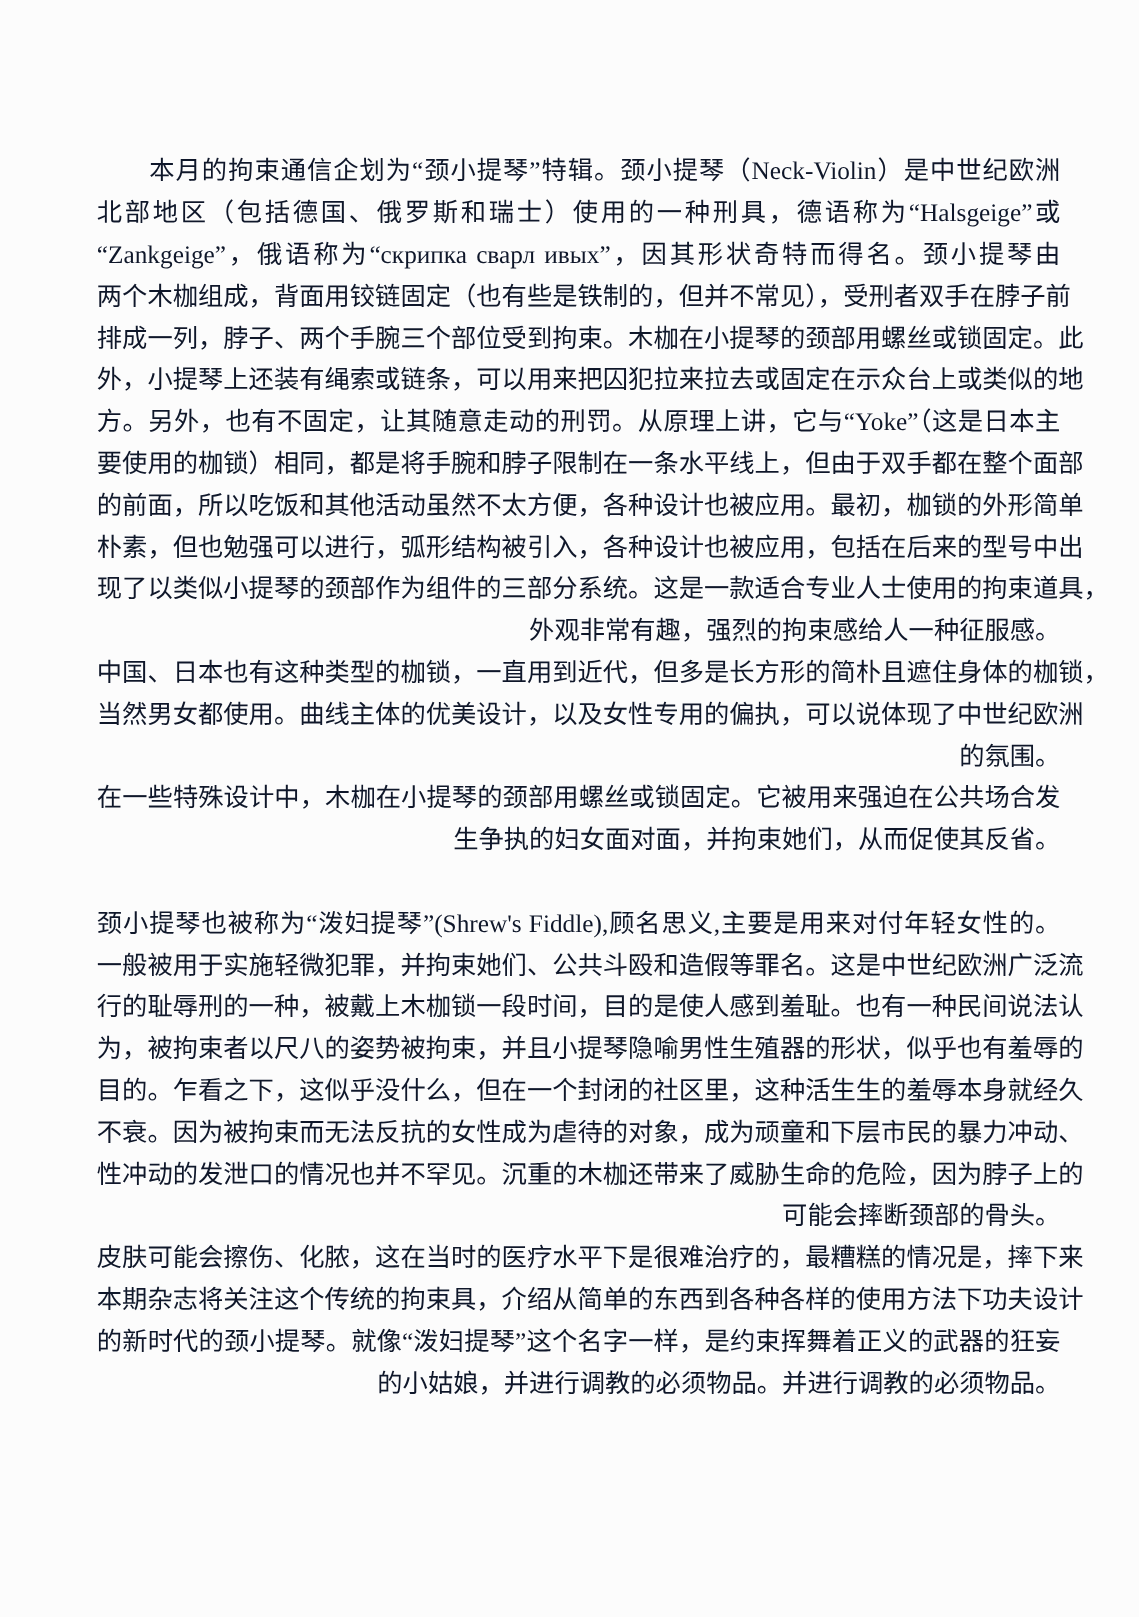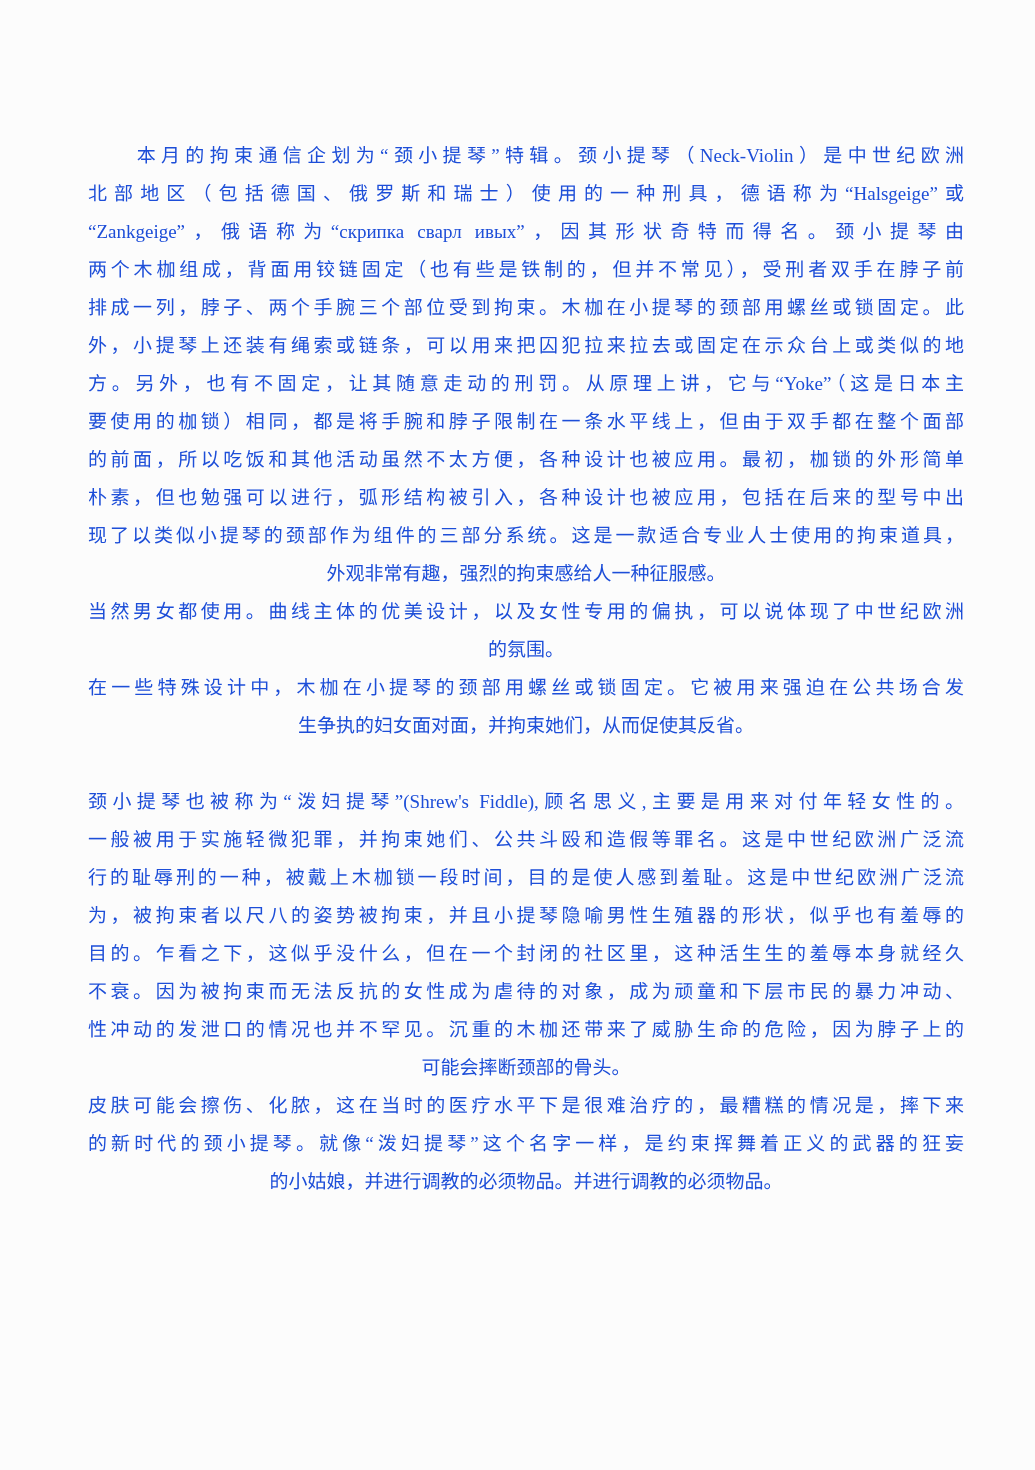--- a/index.html
+++ b/index.html
@@ -16,29 +16,29 @@
     position: relative;
     width: 1035px;
     height: 1470px;
     background: #fcfcfc;
   }
   .text-block {
     position: absolute;
     left: 88px;
     top: 137px;
     width: 876px;
-    color: #1d4ed8;
+    color: #0f172a;
     font-family: "Liberation Serif", "DejaVu Serif", serif;
-    font-size: 19px;
+    font-size: 23px;
   }
   .line {
     min-height: 38px;
     line-height: 38px;
     white-space: nowrap;
-    text-align: center;
+    text-align: right;
   }
   
   .line.fill {
     text-align: justify;
     text-align-last: justify;
     text-justify: inter-character;
   }
   .line.blank {
     height: 38px;
   }
@@ -53,30 +53,32 @@
       <div class="line fill">“Zankgeige”，俄语称为“скрипка сварл ивых”，因其形状奇特而得名。颈小提琴由</div>
       <div class="line fill">两个木枷组成，背面用铰链固定（也有些是铁制的，但并不常见），受刑者双手在脖子前</div>
       <div class="line fill">排成一列，脖子、两个手腕三个部位受到拘束。木枷在小提琴的颈部用螺丝或锁固定。此</div>
       <div class="line fill">外，小提琴上还装有绳索或链条，可以用来把囚犯拉来拉去或固定在示众台上或类似的地</div>
       <div class="line fill">方。另外，也有不固定，让其随意走动的刑罚。从原理上讲，它与“Yoke”（这是日本主</div>
       <div class="line fill">要使用的枷锁）相同，都是将手腕和脖子限制在一条水平线上，但由于双手都在整个面部</div>
       <div class="line fill">的前面，所以吃饭和其他活动虽然不太方便，各种设计也被应用。最初，枷锁的外形简单</div>
       <div class="line fill">朴素，但也勉强可以进行，弧形结构被引入，各种设计也被应用，包括在后来的型号中出</div>
       <div class="line fill">现了以类似小提琴的颈部作为组件的三部分系统。这是一款适合专业人士使用的拘束道具，</div>
       <div class="line">外观非常有趣，强烈的拘束感给人一种征服感。</div>
+      <div class="line fill">中国、日本也有这种类型的枷锁，一直用到近代，但多是长方形的简朴且遮住身体的枷锁，</div>
       <div class="line fill">当然男女都使用。曲线主体的优美设计，以及女性专用的偏执，可以说体现了中世纪欧洲</div>
       <div class="line">的氛围。</div>
       <div class="line fill">在一些特殊设计中，木枷在小提琴的颈部用螺丝或锁固定。它被用来强迫在公共场合发</div>
       <div class="line">生争执的妇女面对面，并拘束她们，从而促使其反省。</div>
       <div class="line blank"></div>
       <div class="line fill">颈小提琴也被称为“泼妇提琴”(Shrew's Fiddle),顾名思义,主要是用来对付年轻女性的。</div>
       <div class="line fill">一般被用于实施轻微犯罪，并拘束她们、公共斗殴和造假等罪名。这是中世纪欧洲广泛流</div>
-      <div class="line fill">行的耻辱刑的一种，被戴上木枷锁一段时间，目的是使人感到羞耻。这是中世纪欧洲广泛流</div>
+      <div class="line fill">行的耻辱刑的一种，被戴上木枷锁一段时间，目的是使人感到羞耻。也有一种民间说法认</div>
       <div class="line fill">为，被拘束者以尺八的姿势被拘束，并且小提琴隐喻男性生殖器的形状，似乎也有羞辱的</div>
       <div class="line fill">目的。乍看之下，这似乎没什么，但在一个封闭的社区里，这种活生生的羞辱本身就经久</div>
       <div class="line fill">不衰。因为被拘束而无法反抗的女性成为虐待的对象，成为顽童和下层市民的暴力冲动、</div>
       <div class="line fill">性冲动的发泄口的情况也并不罕见。沉重的木枷还带来了威胁生命的危险，因为脖子上的</div>
       <div class="line">可能会摔断颈部的骨头。</div>
       <div class="line fill">皮肤可能会擦伤、化脓，这在当时的医疗水平下是很难治疗的，最糟糕的情况是，摔下来</div>
+      <div class="line fill">本期杂志将关注这个传统的拘束具，介绍从简单的东西到各种各样的使用方法下功夫设计</div>
       <div class="line fill">的新时代的颈小提琴。就像“泼妇提琴”这个名字一样，是约束挥舞着正义的武器的狂妄</div>
       <div class="line">的小姑娘，并进行调教的必须物品。并进行调教的必须物品。</div>
     </div>
 </div>
 
 </body></html>

